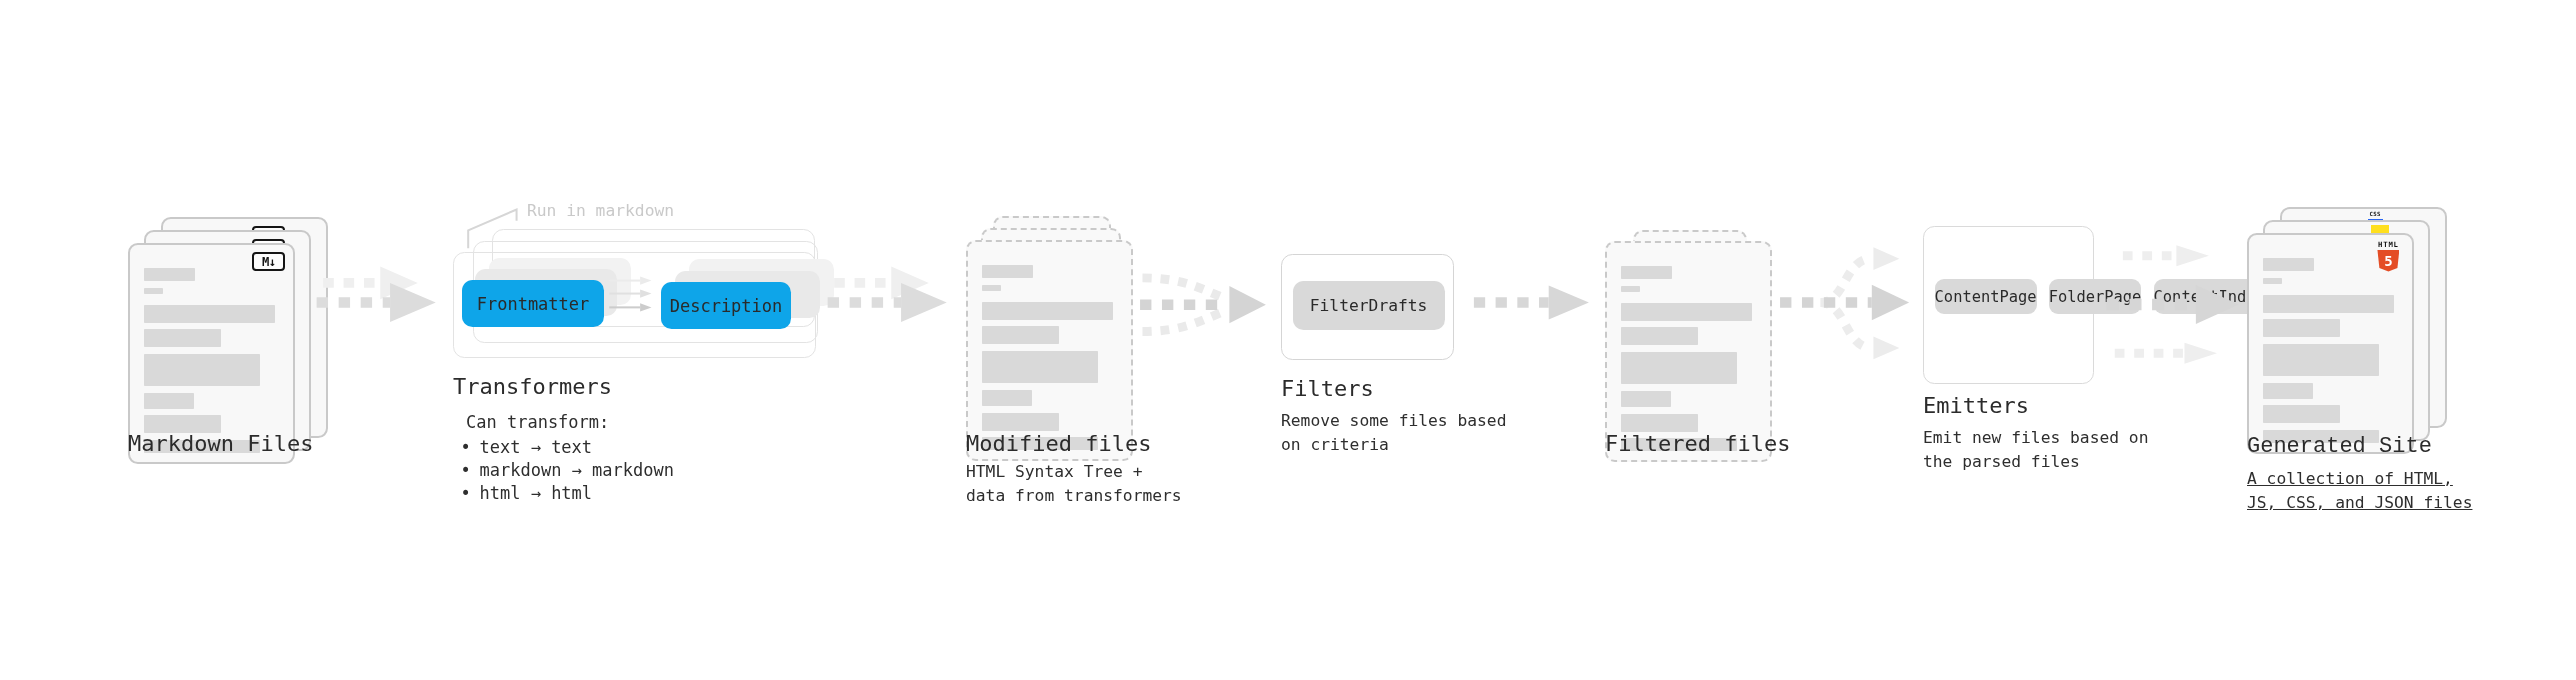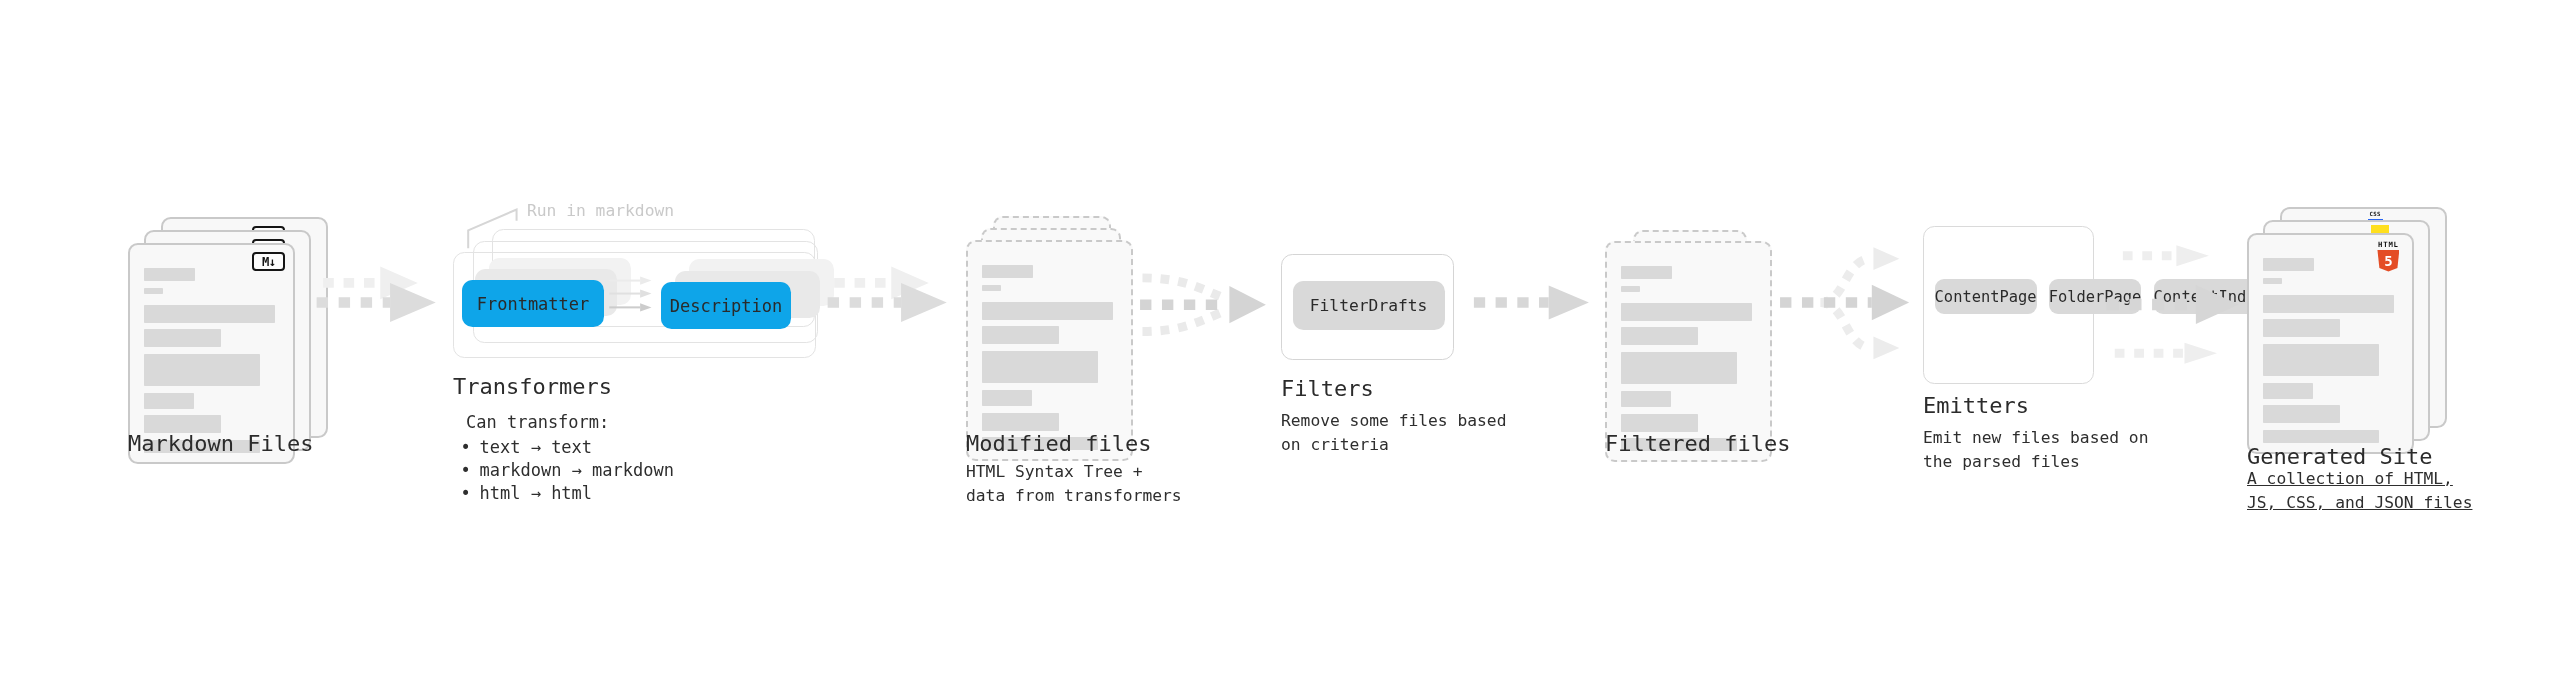--- a/index.html
+++ b/index.html
@@ -281,16 +281,16 @@
         <div class="bar b2"></div>
         <div class="bar b3"></div>
         <div class="bar b4"></div>
       <div class="bar b5"></div>
         <div class="bar b6"></div>
         <div class="bar b7"></div>
         <div class="bar b8"></div>
     </div>
   </div>
 </div>
-<div class="stage-title" style="left:2247px;top:445px;">Generated Site</div>
+<div class="stage-title" style="left:2247px;top:435px;font-family:Liberation Mono, monospace;">Generated Site</div>
 <div class="stage-desc" style="left:2247px;top:467px;text-decoration:underline;">A collection of HTML,
 JS, CSS, and JSON files</div>
 
 
 </body></html>

